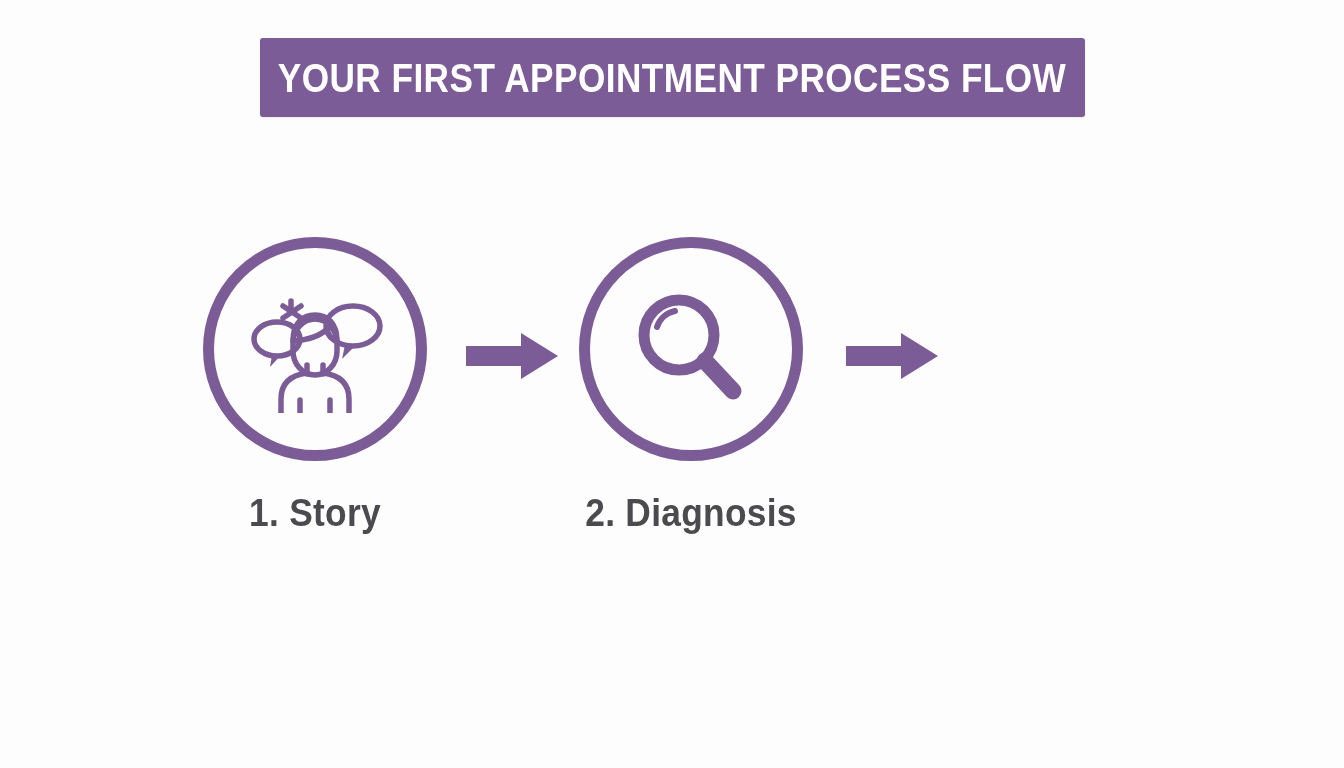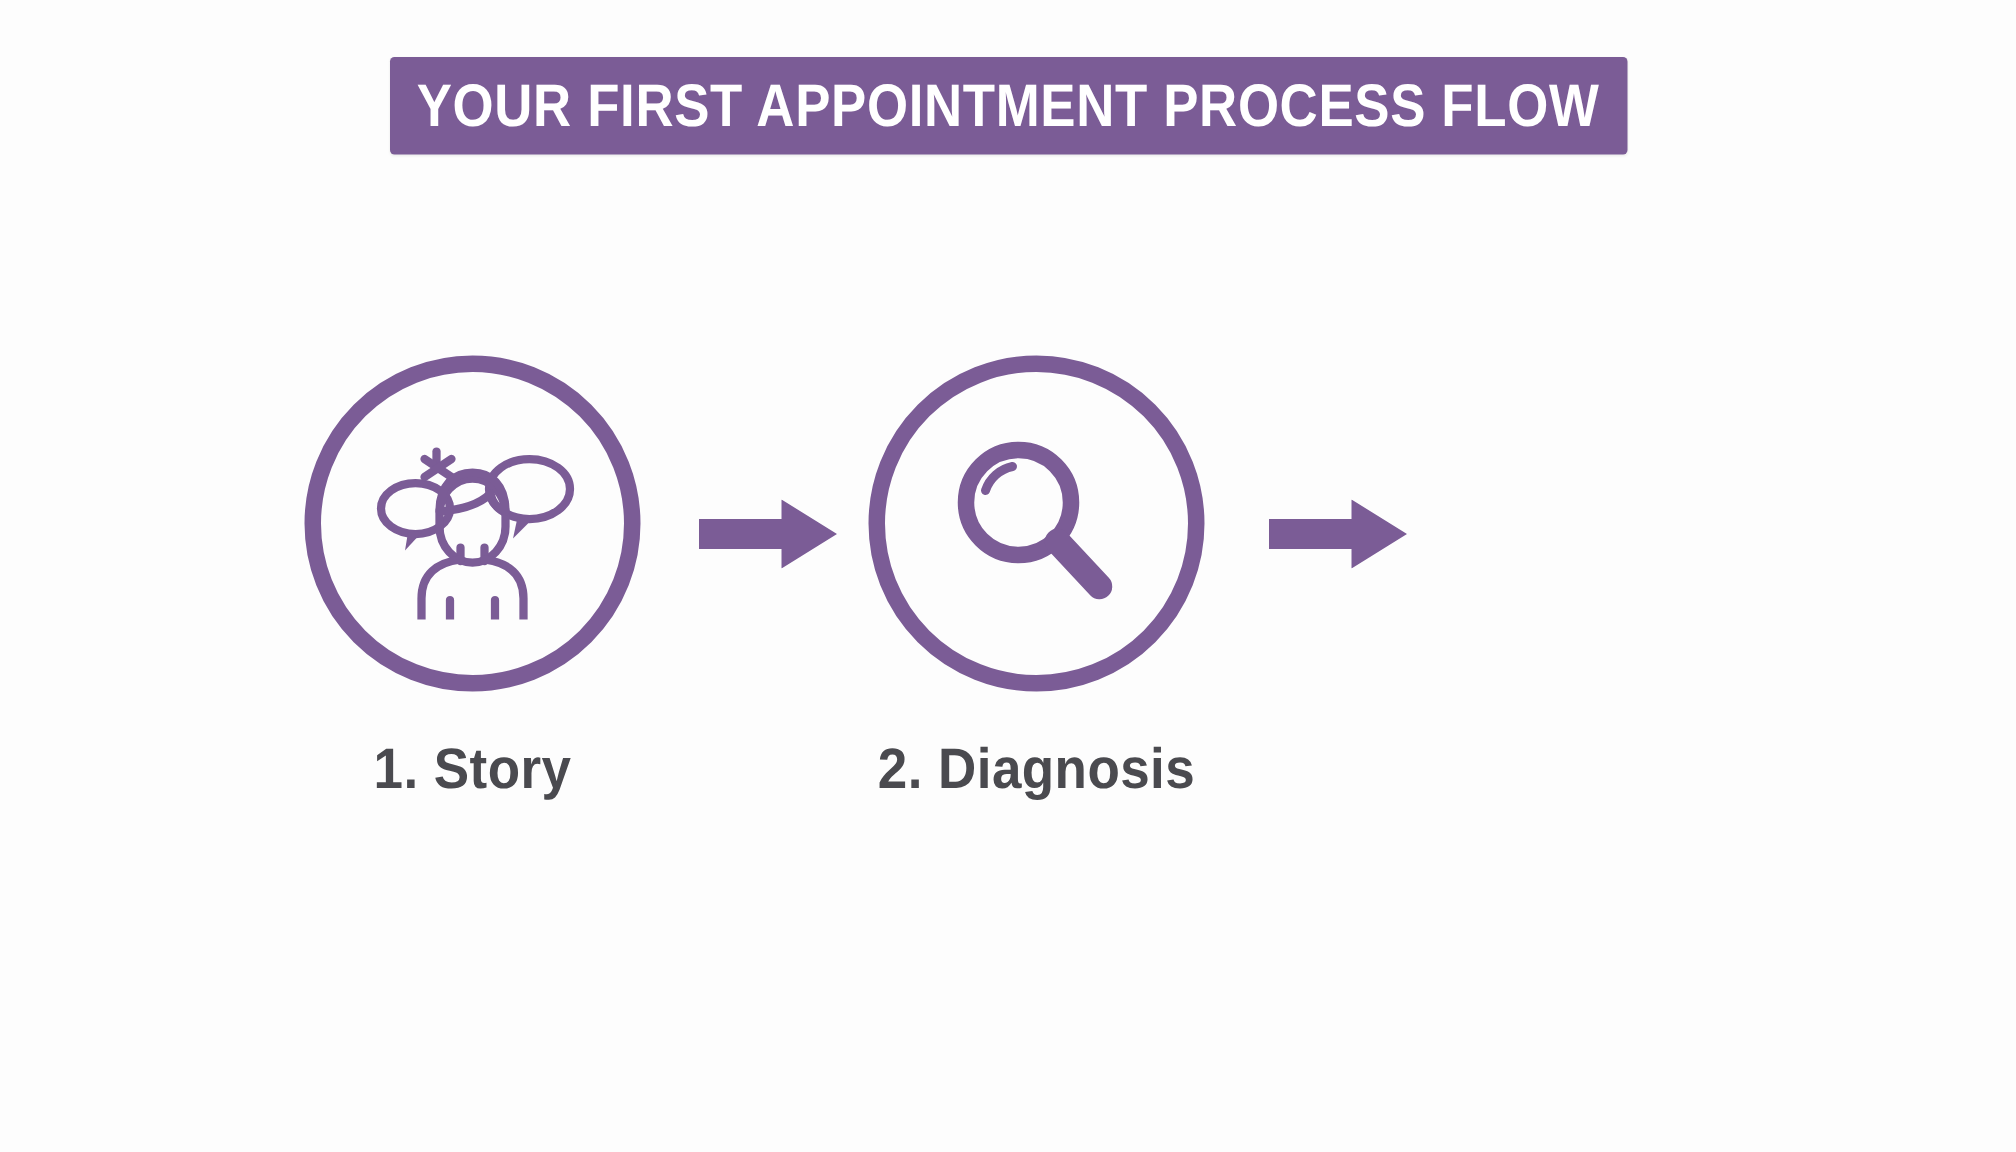--- a/index.html
+++ b/index.html
@@ -21,21 +21,21 @@
     inset: 0;
     background: #fdfdfd;
   }
 
   
   .title-banner {
     position: absolute;
     left: 260px;
     top: 38px;
     width: 825px;
-    height: 65px;
+    height: 79px;
     background: #7B5C96;
     border-radius: 3px;
     display: flex;
     align-items: center;
     justify-content: center;
     box-shadow: 0 1px 2px rgba(0,0,0,0.08);
   }
   .title-text {
     color: #ffffff;
     font-family: "Liberation Sans Narrow", "Liberation Sans", sans-serif;

